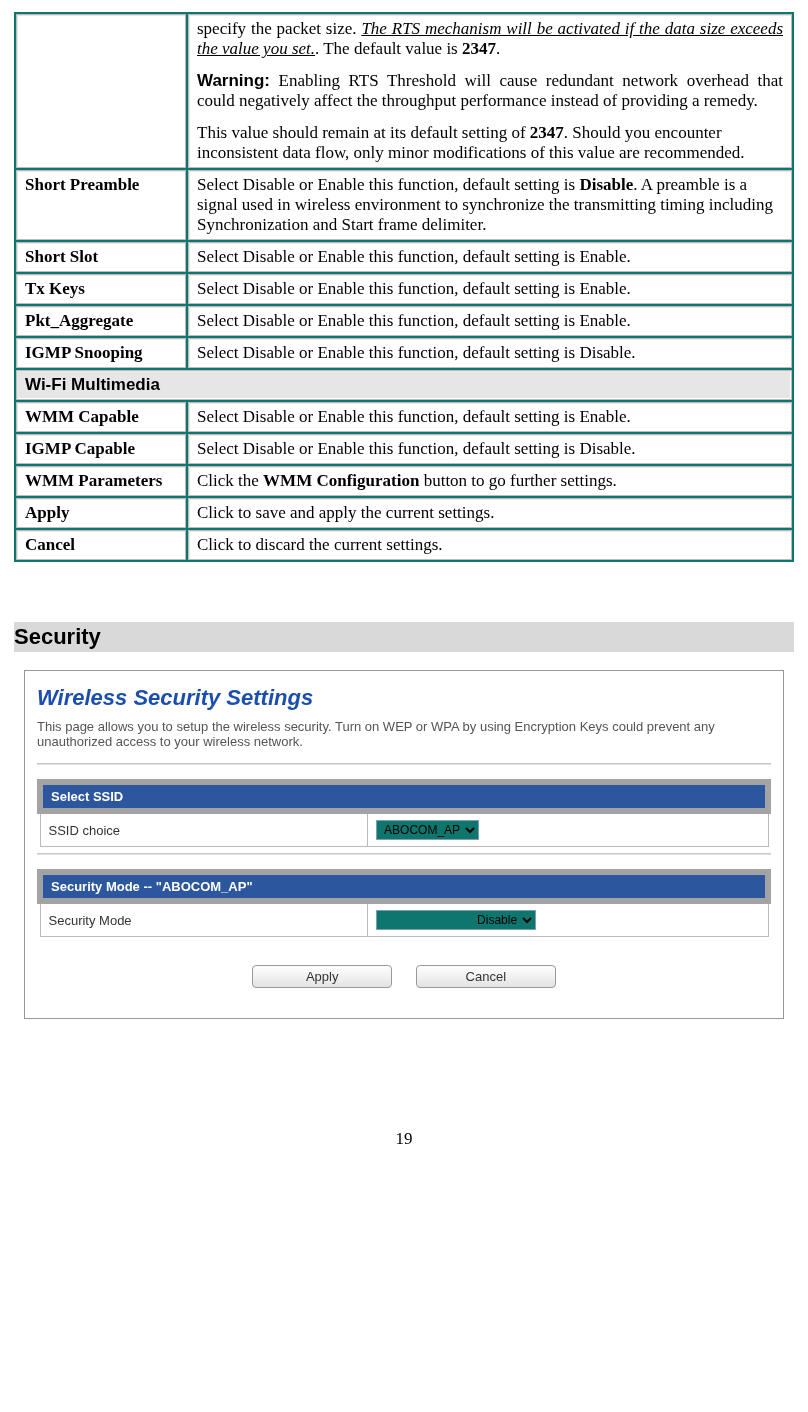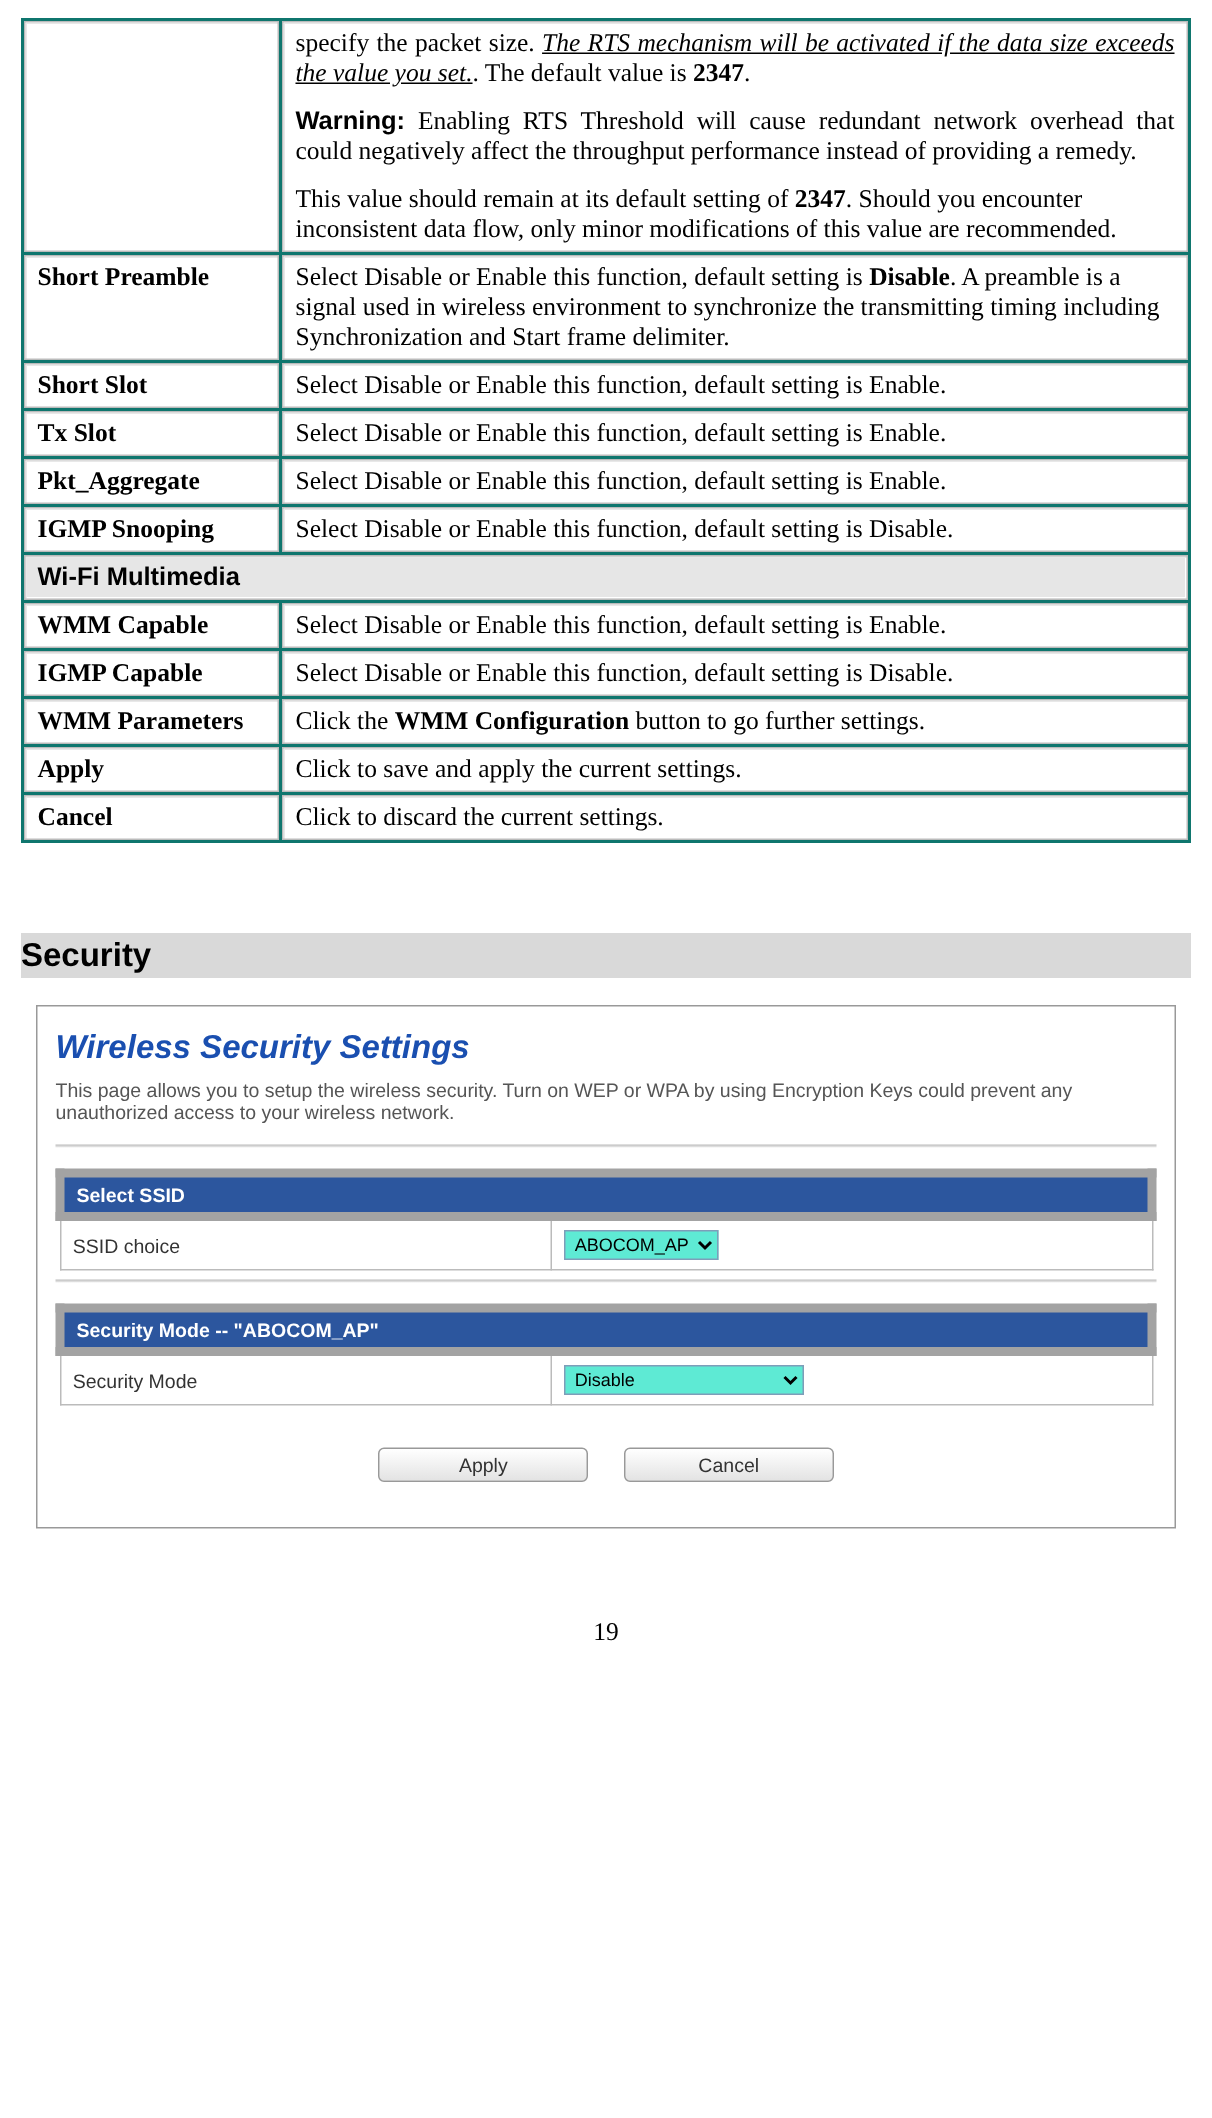--- a/index.html
+++ b/index.html
@@ -96,42 +96,43 @@
   table.cfg td {
     border: 1px solid #bbb;
     padding: 6px 8px;
     background: #fff;
   }
   select.sim {
     font-family: Verdana, Arial, sans-serif;
     font-size: 12px;
     padding: 1px 2px;
     border: 1px solid #7e9db9;
-    background: #5eead4;
+    background: #0f766e;
+    text-align: right;
   }
   .btn-row {
     text-align: center;
     margin-top: 28px;
   }
   button.sim {
     font-family: Verdana, Arial, sans-serif;
     font-size: 13px;
     padding: 3px 0;
     width: 140px;
     border: 1px solid #999;
     border-radius: 4px;
     background: linear-gradient(#fff, #e3e3e3);
     margin: 0 10px;
     color: #333;
   }
   .page-num {
     text-align: center;
     font-family: "Times New Roman", serif;
     font-size: 17px;
-    margin-top: 59px;
+    margin-top: 110px;
   }
 </style>
 </head>
 <body>
 
 <div class="outer">
 
   <table class="spec">
     <colgroup>
         <col style="width:170px">
@@ -156,21 +157,21 @@
       <th>Short Preamble</th>
       <td>
         <span>Select Disable or Enable this function, default setting is </span><b>Disable</b><span>. A preamble is a signal used in wireless environment to synchronize the transmitting timing including Synchronization and Start frame delimiter.</span>
       </td>
     </tr>
     <tr>
       <th>Short Slot</th>
       <td>Select Disable or Enable this function, default setting is Enable.</td>
     </tr>
     <tr>
-      <th>Tx Slot</th>
+      <th>Tx Keys</th>
       <td>Select Disable or Enable this function, default setting is Enable.</td>
     </tr>
     <tr>
       <th>Pkt_Aggregate</th>
       <td>Select Disable or Enable this function, default setting is Enable.</td>
     </tr>
     <tr>
       <th>IGMP Snooping</th>
       <td>Select Disable or Enable this function, default setting is Disable.</td>
     </tr>

